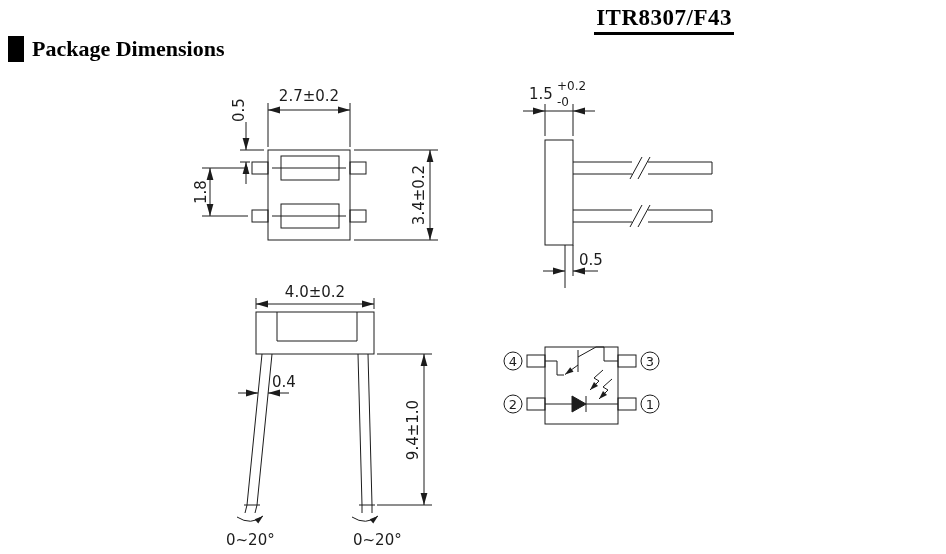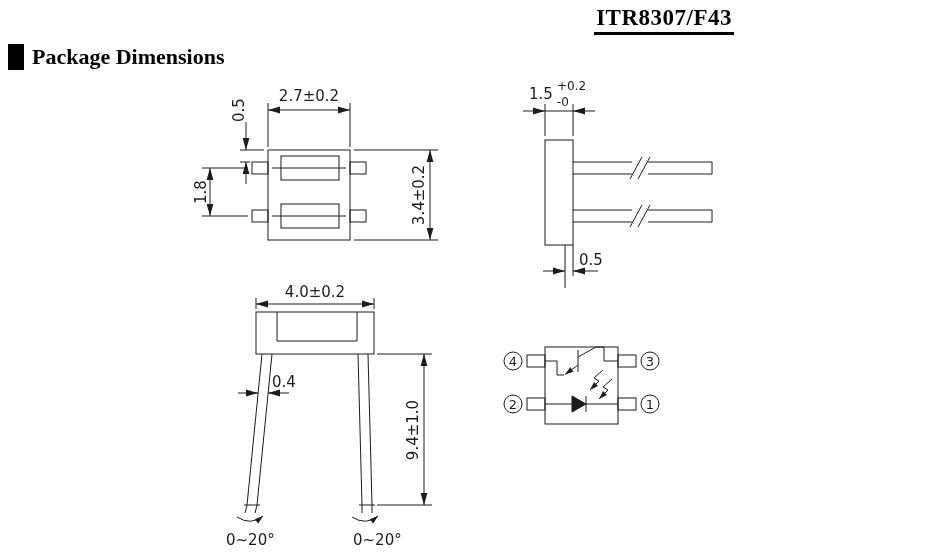--- a/index.html
+++ b/index.html
@@ -7,21 +7,21 @@
     position:relative; width:748px; height:554px; background:#ffffff;
     font-family:"Liberation Serif", serif; overflow:hidden;
   }
   .part-number {
     position:absolute; top:5px; right:14px;
     font-size:23px; font-weight:bold; color:#000;
     border-bottom:3px solid #000; padding:0 2px 1px 2px;
     letter-spacing:0.5px;
   }
   .section-heading {
-    position:absolute; top:44px; left:8px;
+    position:absolute; top:36px; left:8px;
     display:flex; align-items:center; gap:8px;
   }
   .section-bullet {
     display:inline-block; width:16px; height:26px; background:#000;
   }
   .section-title {
     font-size:22px; font-weight:bold; color:#000;
   }
   svg.drawing {
     position:absolute; top:0; left:0;

